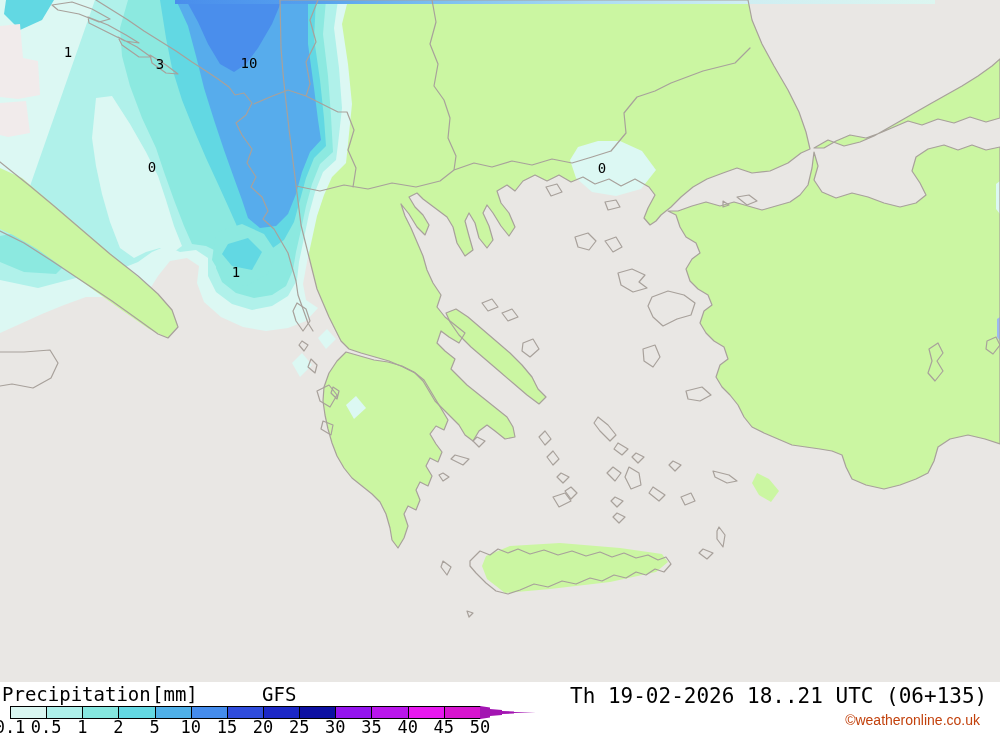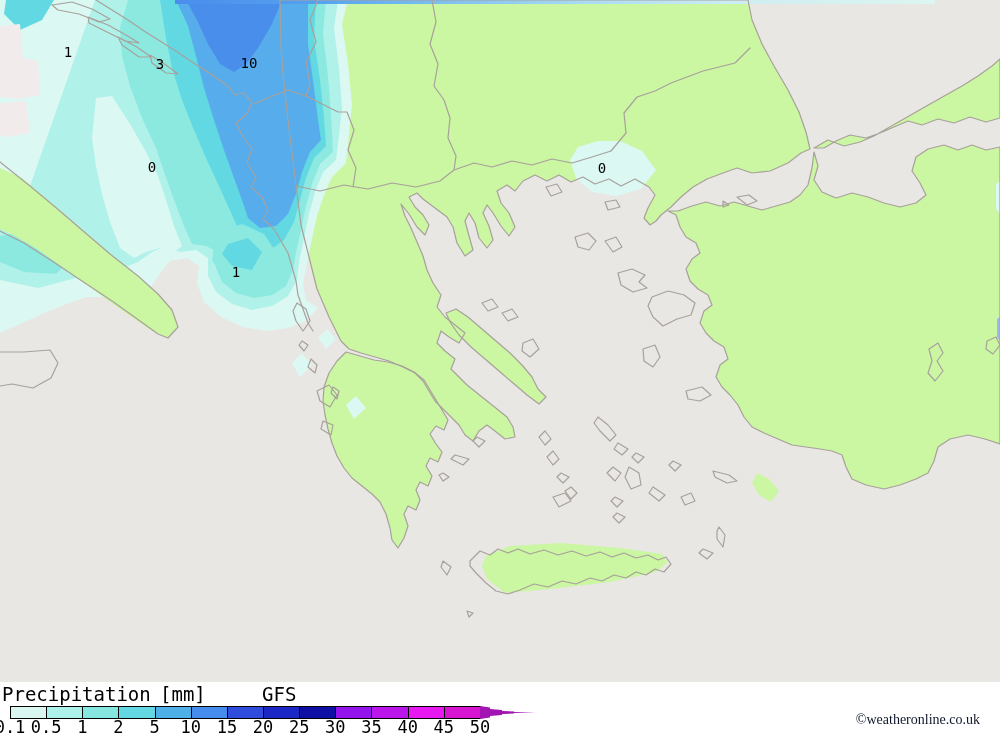--- a/index.html
+++ b/index.html
@@ -2,31 +2,31 @@
 <html><head>
 <meta charset="utf-8">
 <style>
   html,body{margin:0;padding:0;background:#ffffff;}
   .stage{position:relative;width:1000px;height:733px;background:#ffffff;overflow:hidden;
          font-family:"DejaVu Sans Mono", monospace;}
   .map-wrap{position:absolute;left:0;top:0;width:1000px;height:682px;}
   .legend{position:absolute;left:0;top:682px;width:1000px;height:51px;background:#ffffff;}
   .legend-title{position:absolute;top:1px;font-size:19px;color:#000;letter-spacing:0px;white-space:pre;}
   #lt-word{left:2px;}
-  #lt-unit{left:160px;}
+  #lt-unit{left:152px;}
   #lt-model{left:216px;margin-left:46px;}
   .bar{position:absolute;left:10px;top:24px;display:flex;height:13px;border:1px solid #000;box-sizing:border-box;background:#fff;}
   .seg{width:35.15px;height:11px;border-right:1px solid #000;box-sizing:content-box;}
   .seg:last-child{border-right:none;}
   .ticks{position:absolute;left:0;top:35px;width:560px;height:16px;}
   .tick{position:absolute;transform:translateX(-50%);font-size:17px;color:#000;white-space:nowrap;}
   .arrow-svg{position:absolute;left:480px;top:23px;}
   .datetime{position:absolute;left:570px;top:2px;font-size:21px;color:#000;white-space:pre;}
-  .copyright{position:absolute;right:20px;top:30px;font-size:14px;color:#0f172a;
-             font-family:Liberation Serif, serif;}
+  .copyright{position:absolute;right:20px;top:30px;font-size:14px;color:#c2410c;
+             font-family:Liberation Sans, sans-serif;}
   svg text.maplabel{font-family:"DejaVu Sans Mono", monospace;font-size:14px;fill:#000;}
 </style>
 </head>
 <body>
 
 <div class="stage">
 
   <div class="map-wrap">
   <svg width="1000" height="682" viewBox="0 0 1000 682" xmlns="http://www.w3.org/2000/svg">
     <defs>
@@ -150,16 +150,17 @@
         <span class="tick" style="left: 226.9px;">15</span>
         <span class="tick" style="left: 263.05px;">20</span>
         <span class="tick" style="left: 299.2px;">25</span>
         <span class="tick" style="left: 335.35px;">30</span>
         <span class="tick" style="left: 371.5px;">35</span>
         <span class="tick" style="left: 407.65px;">40</span>
         <span class="tick" style="left: 443.8px;">45</span>
         <span class="tick" style="left: 479.95px;">50</span>
       </div>
 
+    <span class="datetime">Th 19-02-2026 18..21 UTC (06+135)</span>
     <span class="copyright">©weatheronline.co.uk</span>
   </div>
 
 </div>
 
 </body></html>

